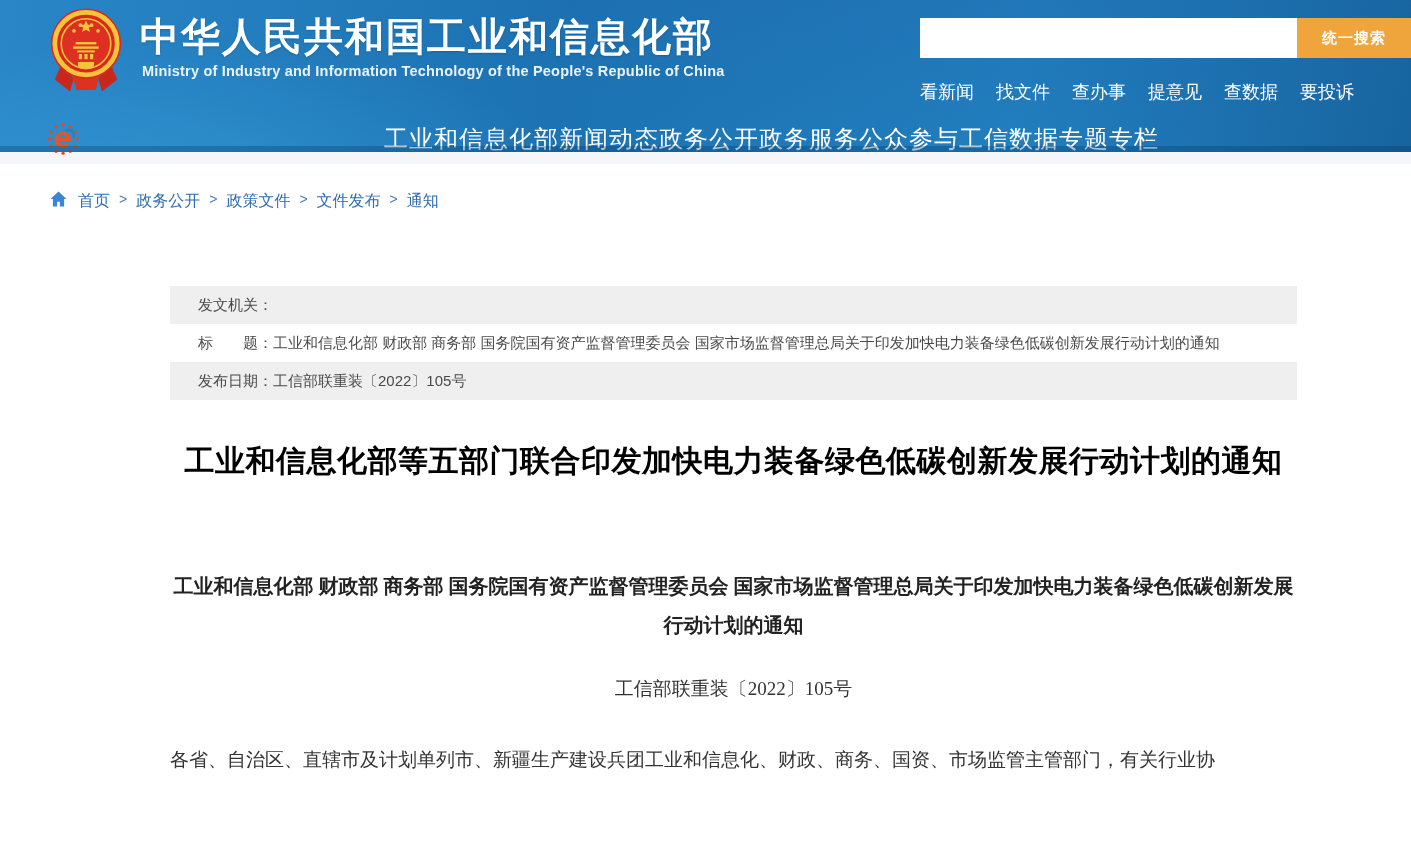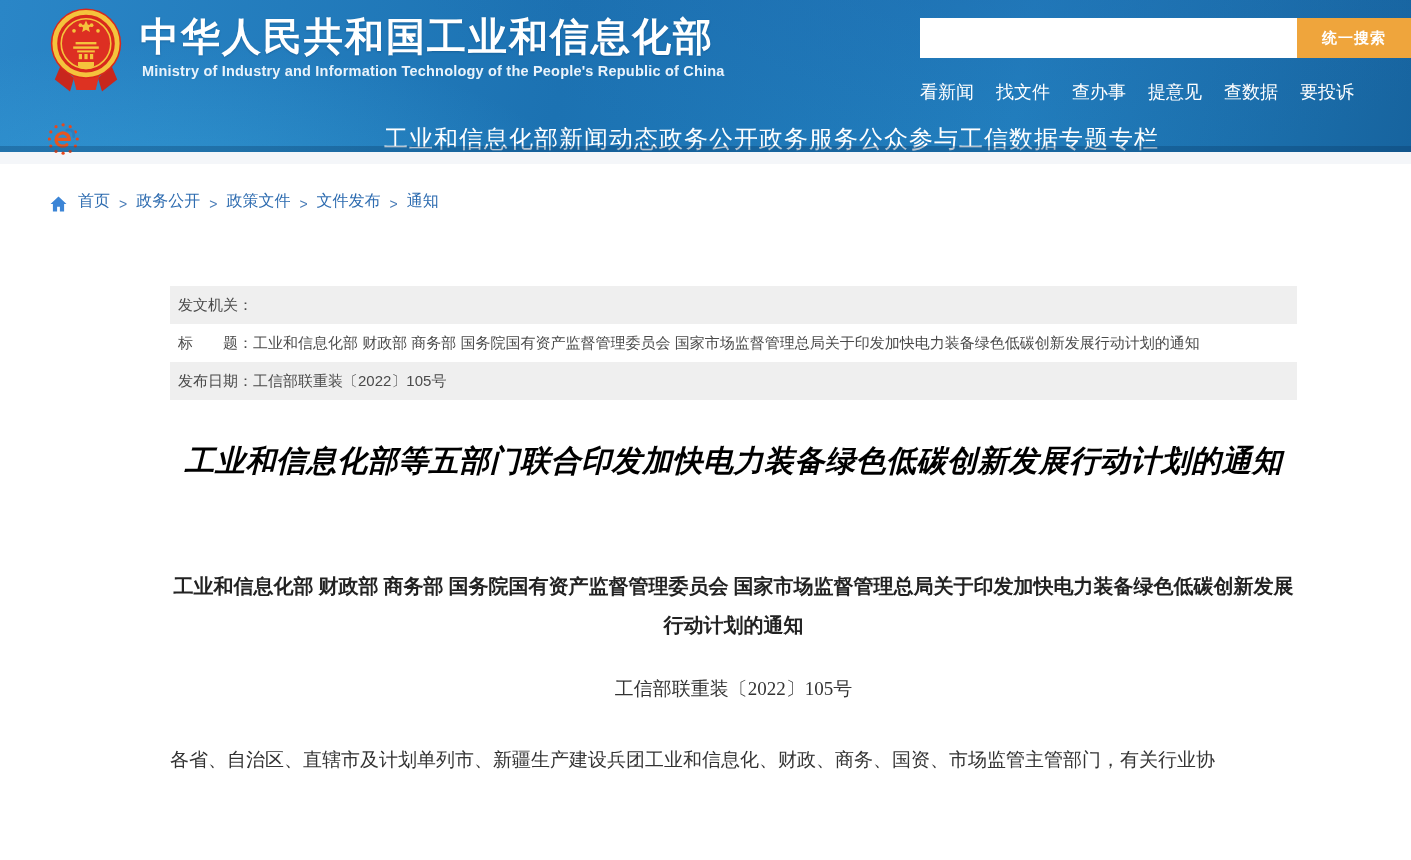--- a/index.html
+++ b/index.html
@@ -54,42 +54,42 @@
     margin: 0 14px 0 64px; list-style: none;
   }
   .nav-items li {
     color: #fff; font-size: 24px; letter-spacing: 1px; cursor: pointer; white-space: nowrap;
   }
 
   .header-band { height: 12px; background: #f4f6f9; }
 
   
   .breadcrumb {
-    margin: 27px 0 0 50px; display: flex; align-items: flex-end; gap: 9px;
+    margin: 27px 0 0 50px; display: flex; align-items: flex-start; gap: 9px;
     font-size: 16px; color: #2e6cb0;
   }
   .breadcrumb .crumb { color: #2e6cb0; cursor: pointer; white-space: nowrap; }
   .breadcrumb .sep { color: #4a7db8; font-size: 14px; }
   .home-icon { display: inline-flex; margin-right: 2px; }
 
   
   .meta-table { margin: 74px 0 0 170px; width: 1127px; }
   .meta-row {
     display: flex; align-items: center; min-height: 38px;
-    padding-left: 8px; font-size: 15px; color: #4a4a4a;
+    padding-left: 28px; font-size: 15px; color: #4a4a4a;
   }
   .meta-row.gray { background: #efefef; }
   .meta-label { white-space: pre; flex: none; }
   .meta-value { white-space: nowrap; }
   .meta-value.w1 { width: 242px; flex: none; overflow: hidden; }
 
   
   .article-title {
     margin: 41px 0 0 170px; width: 1127px; text-align: center;
-    font-size: 30px; font-weight: bold; color: #000; letter-spacing: .5px; font-style: italic;
+    font-size: 30px; font-weight: bold; color: #000; letter-spacing: .5px;
   }
   .doc-heading {
     margin: 85px 0 0 170px; width: 1127px; text-align: center;
     font-family: "Liberation Serif", "DejaVu Serif", serif;
     font-size: 20px; font-weight: bold; color: #222; line-height: 39px;
   }
   .doc-number {
     margin: 31px 0 0 170px; width: 1127px; text-align: center;
     font-family: "Liberation Serif", "DejaVu Serif", serif;
     font-size: 19px; color: #333;

